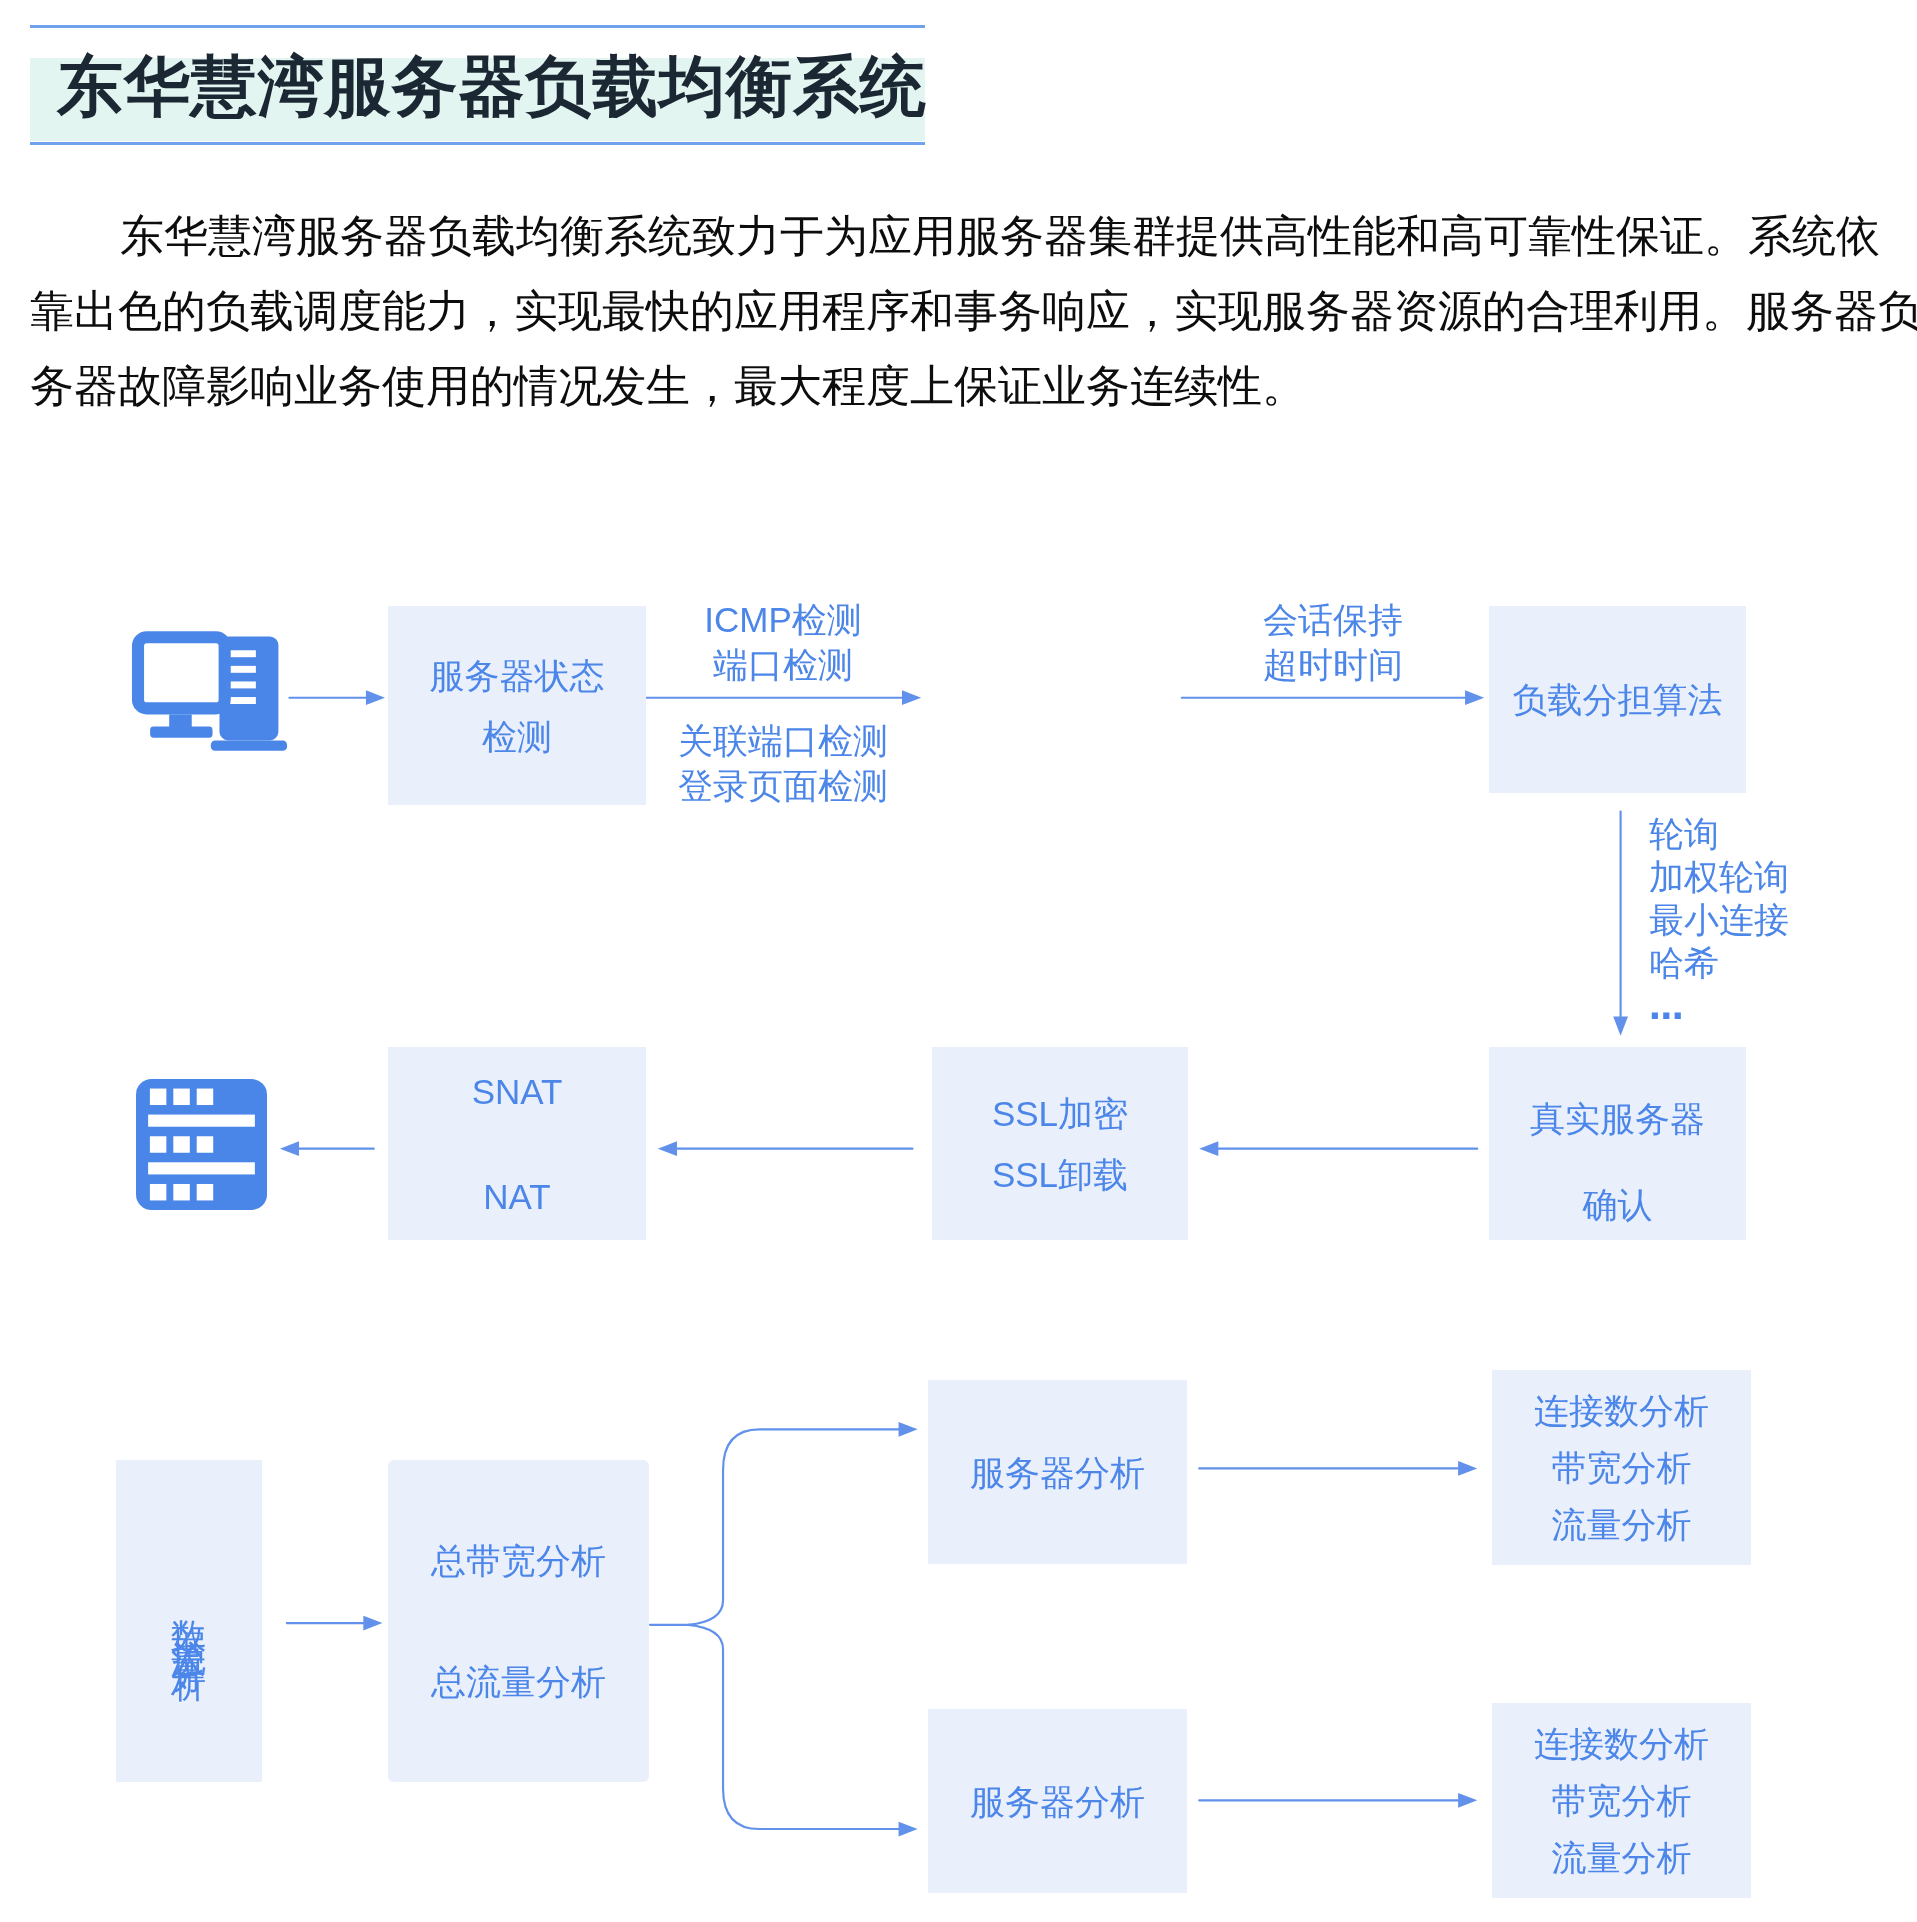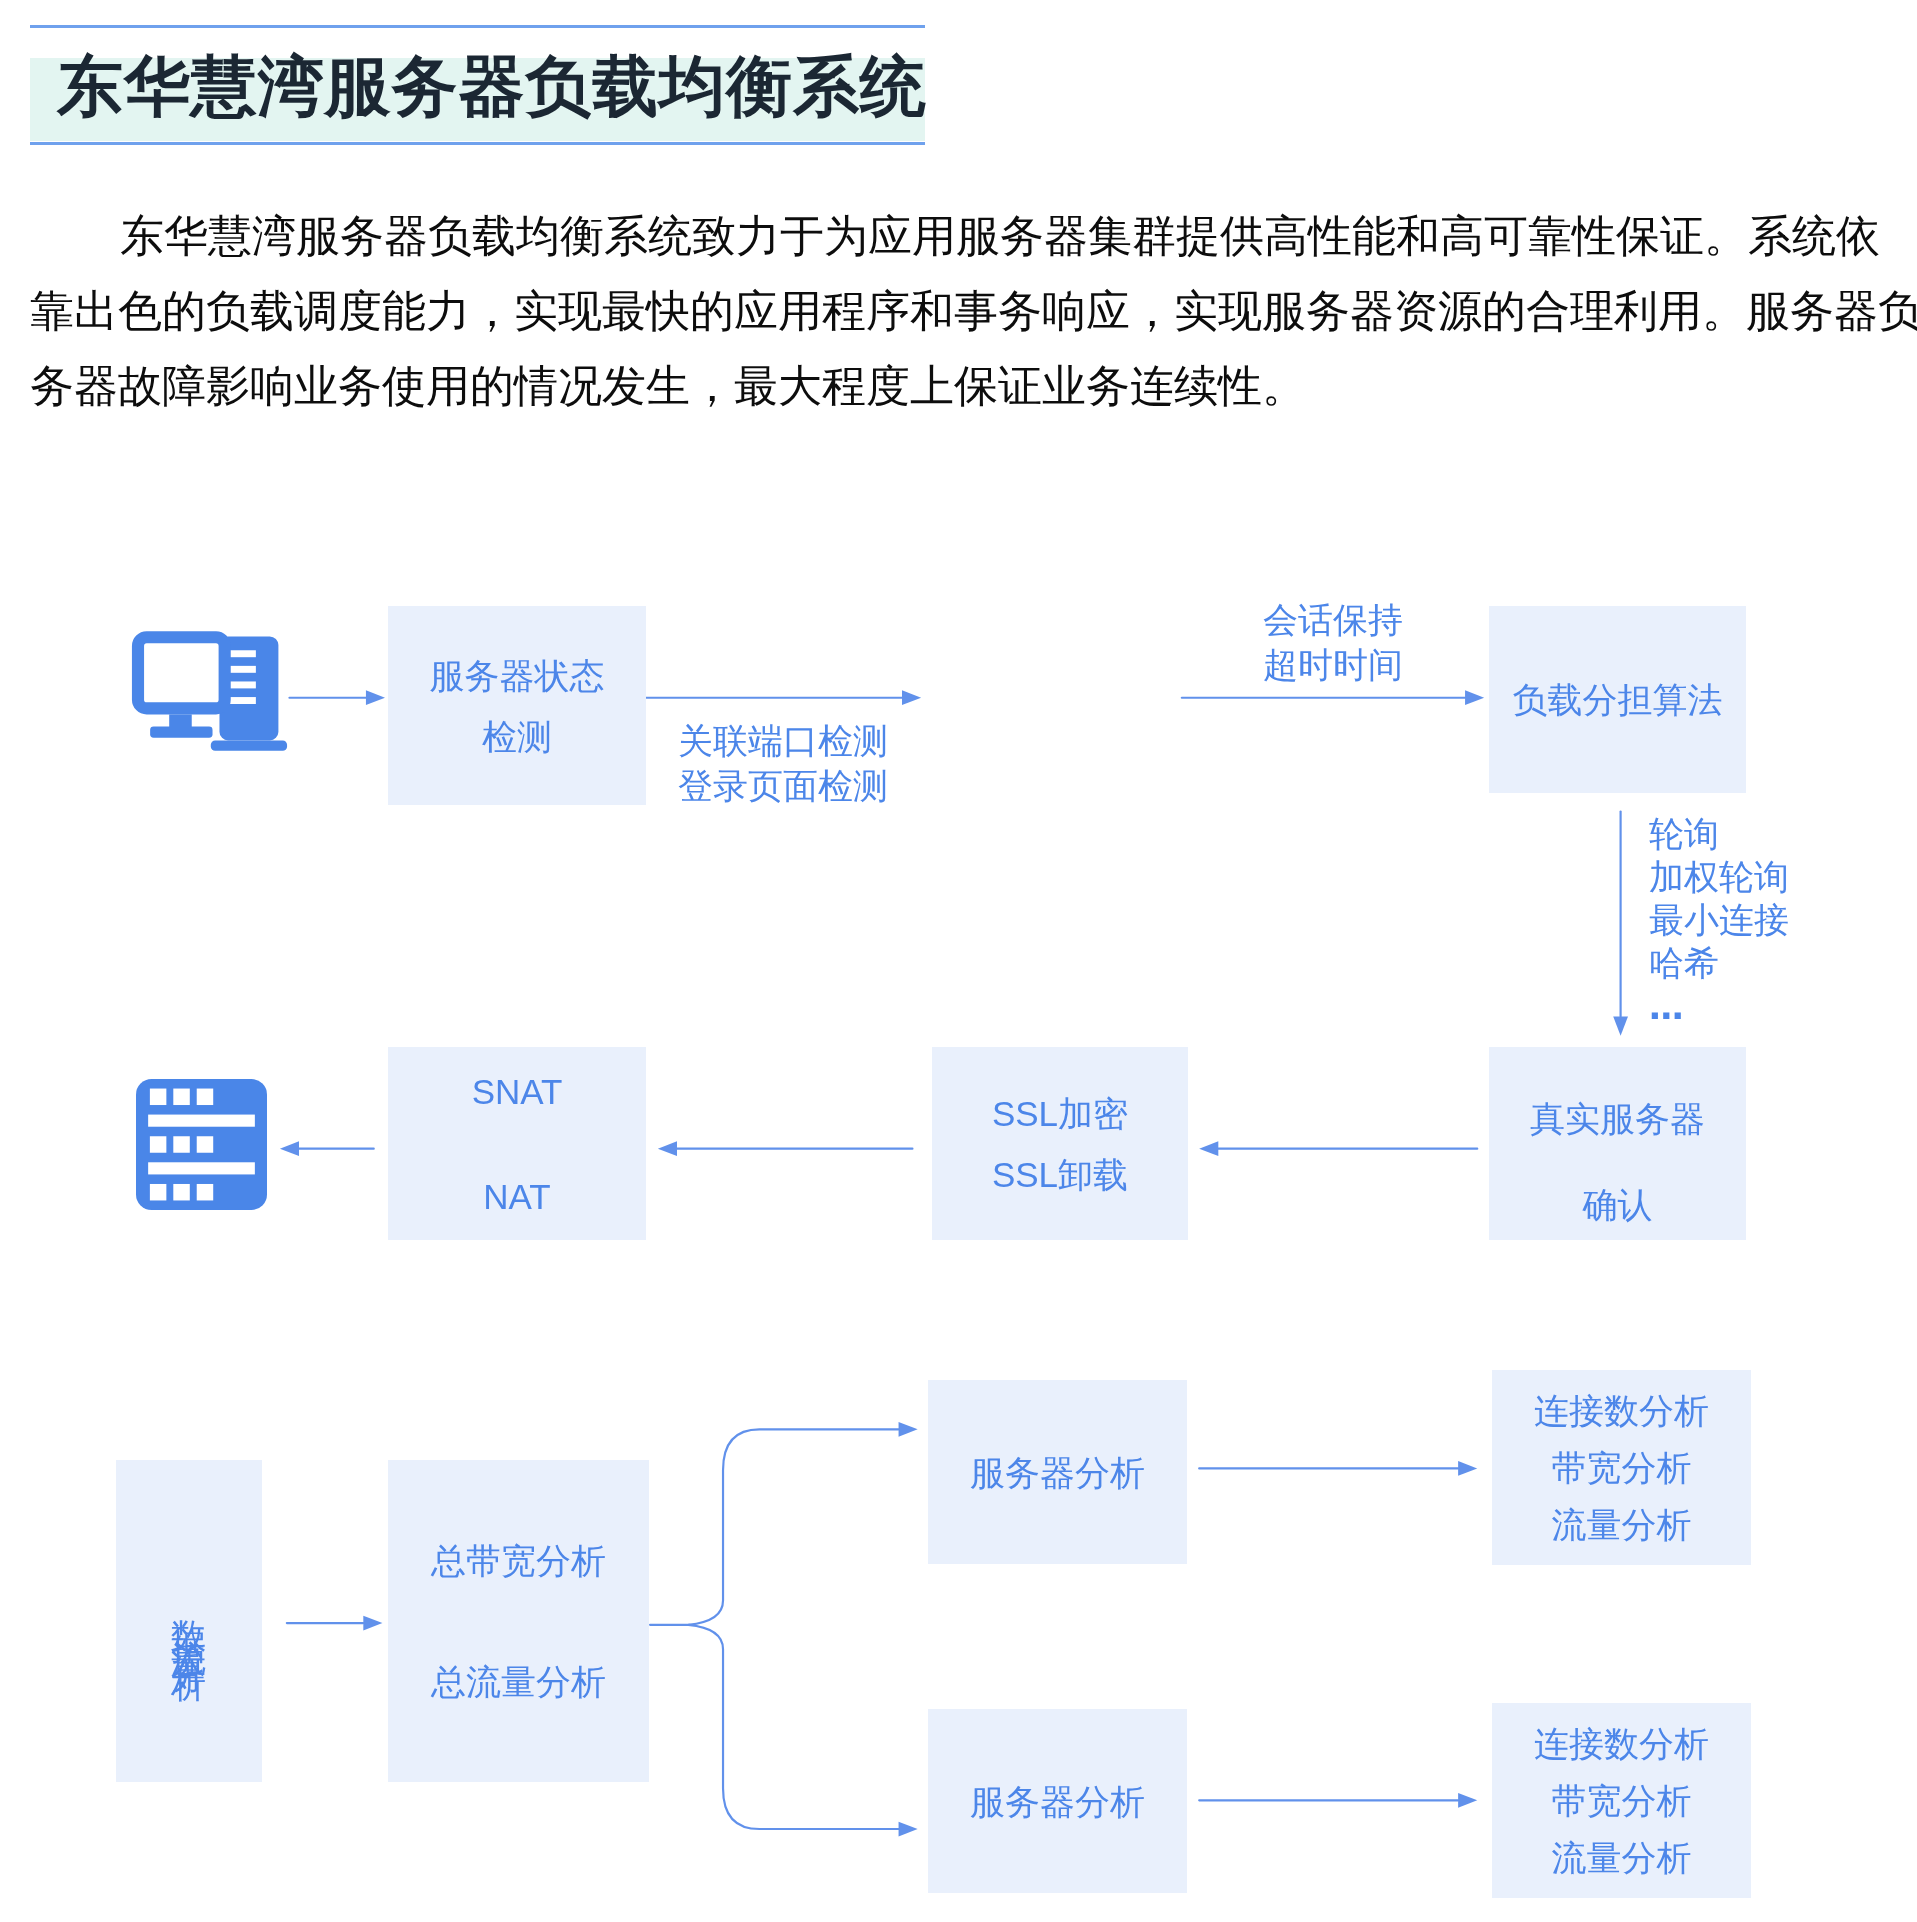--- a/index.html
+++ b/index.html
@@ -122,20 +122,24 @@
         <rect x="43" y="121" width="19" height="19"></rect>
         <rect x="70" y="121" width="19" height="19"></rect>
     </g>
   </svg>
 
   <div class="node" style="left:388px;top:606px;width:258px;height:199px;">
     <span>服务器状态</span>
     <span>检测</span>
   </div>
 
+  <div class="lblgrp" style="left:644px;top:597px;width:278px;">
+    <span>ICMP检测</span>
+    <span>端口检测</span>
+  </div>
   <div class="lblgrp" style="left:644px;top:718px;width:278px;">
     <span>关联端口检测</span>
     <span>登录页面检测</span>
   </div>
 
 
   <div class="lblgrp" style="left:1194px;top:597px;width:278px;">
     <span>会话保持</span>
     <span>超时时间</span>
   </div>
@@ -164,21 +168,21 @@
 
   <div class="node" style="left:388px;top:1047px;width:258px;height:193px;gap:44px;">
     <span>SNAT</span>
     <span>NAT</span>
   </div>
 
   <div class="node vert-node" style="left:116px;top:1460px;width:146px;height:322px;">
     <span>数据流量分析</span>
   </div>
 
-  <div class="node total-box" style="left:388px;top:1460px;width:261px;height:322px;">
+  <div class="node total-box" style="left:388px;top:1460px;width:261px;height:322px;border-radius:6px;">
     <span>总带宽分析</span>
     <span>总流量分析</span>
   </div>
 
   <div class="node" style="left:928px;top:1380px;width:259px;height:184px;">
     <span>服务器分析</span>
   </div>
 
   <div class="node metrics" style="left:1492px;top:1370px;width:259px;height:195px;">
     <span>连接数分析</span>

